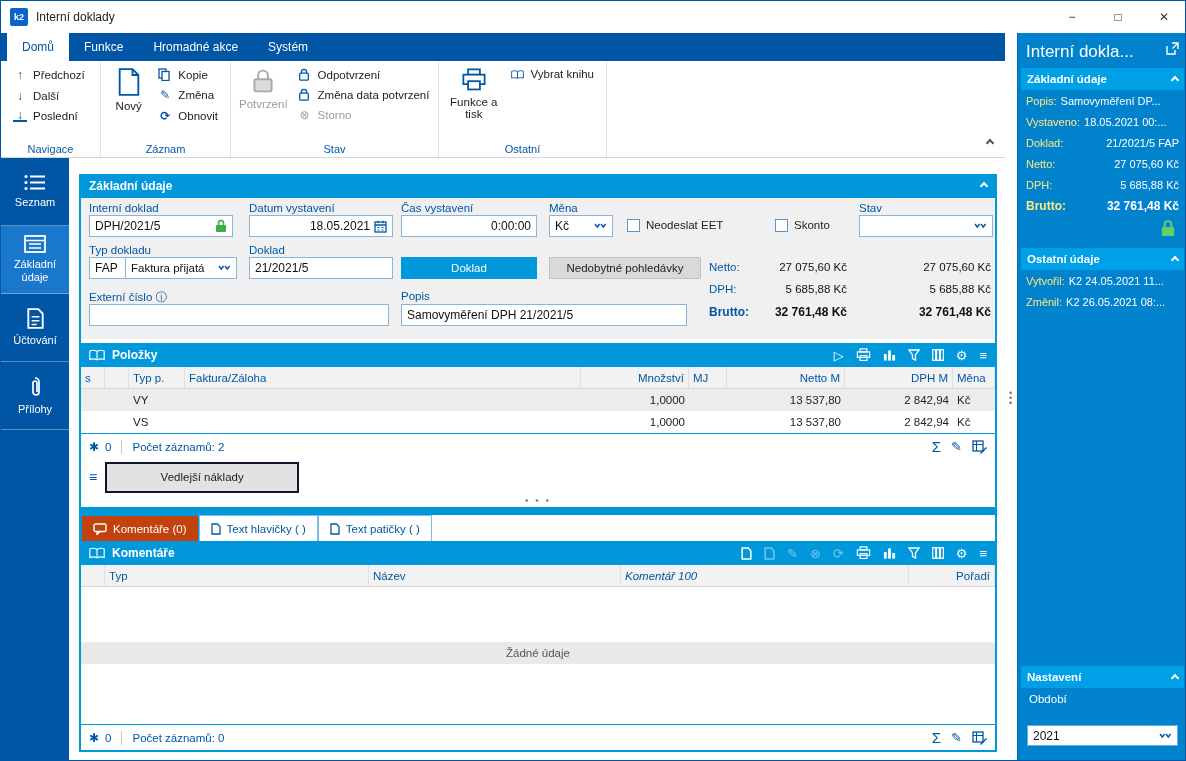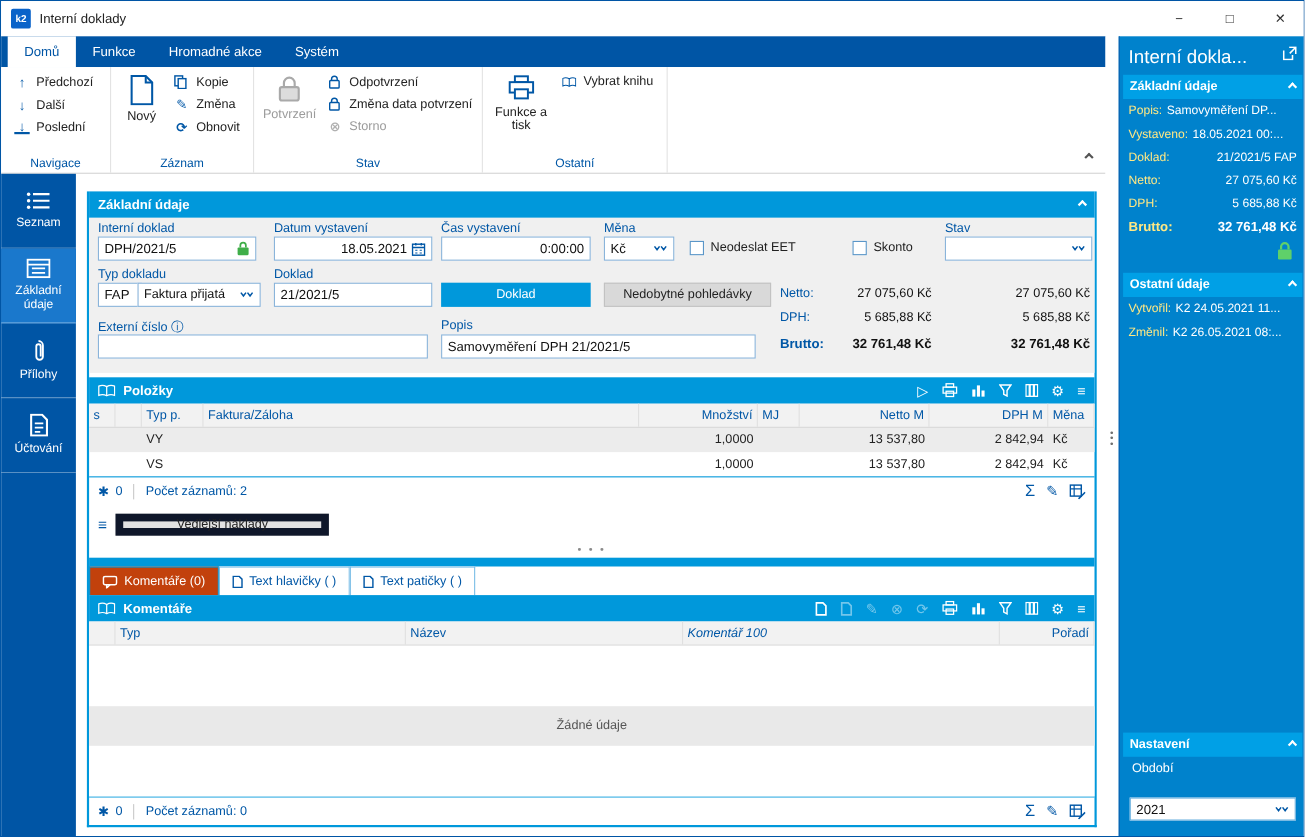--- a/index.html
+++ b/index.html
@@ -86,33 +86,33 @@
   .k-por{width:86px;justify-content:flex-end;text-align:right;}
 
   .grid-footer{height:26px;min-height:26px;display:flex;align-items:center;padding:0 8px;
                border-top:1px solid #0098db;color:#0057a6;font-size:11.5px;gap:6px;}
   .vdiv{width:1px;height:14px;background:#c9c9c9;margin:0 4px;}
   .grid-footer .right{margin-left:auto;display:flex;align-items:center;gap:10px;color:#0057a6;}
   .gstar{color:#0057a6;font-size:12px;}
 
   .aux{display:flex;align-items:center;gap:8px;padding:6px 0 0 8px;height:30px;min-height:30px;}
   .aux .g{color:#0057a6;font-size:14px;}
-  .aux-btn{width:194px;height:20px;background:#e2e2e2;border:7px solid #0f172a;display:flex;
+  .aux-btn{width:194px;height:31px;background:#e2e2e2;border:2px solid #0f172a;display:flex;
            align-items:center;justify-content:center;font-size:11.5px;color:#222;}
   .dots-h{height:10px;min-height:10px;margin-top:8px;text-align:center;color:#8a8a8a;font-size:10px;
           line-height:8px;letter-spacing:2px;}
   .hsplit{height:8px;min-height:8px;background:#0098db;}
 
   .tabrow{display:flex;height:26px;min-height:26px;align-items:stretch;}
   .vtab{display:flex;align-items:center;gap:6px;padding:0 11px;font-size:11.5px;color:#0057a6;
         background:#fff;border:1px solid #79bde6;border-bottom:none;}
   .vtab.active{background:#c2410c;color:#fff;border-color:#0098db;}
 
   .k-body{position:relative;flex:1;background:#fff;}
-  .empty-band{position:absolute;left:0;right:0;top:55px;height:36px;background:#e9e9e9;color:#555;
+  .empty-band{position:absolute;left:0;right:0;top:55px;height:22px;background:#e9e9e9;color:#555;
               display:flex;align-items:center;justify-content:center;font-size:11.5px;text-align:right;}
 
   
   .vsplit{position:absolute;left:1004px;top:32px;width:12px;height:729px;background:#fff;}
   .vsplit .dots{position:absolute;left:4px;top:358px;color:#707070;font-size:9px;line-height:5px;text-align:center;}
 
   
   .preview{position:absolute;left:1016px;top:32px;width:170px;height:729px;background:#0082cc;
            border-left:1px solid #0b62ae;display:flex;flex-direction:column;color:#fff;}
   .p-title{display:flex;align-items:flex-start;padding:9px 8px 6px 8px;}
@@ -297,34 +297,34 @@
       <span>
         <svg width="22" height="18" viewBox="0 0 22 18">
             <rect x="1" y="1" width="20" height="16" fill="none" stroke="#fff" stroke-width="1.8"></rect>
             <path d="M1 5.5h20 M5 9h12 M5 13h12" stroke="#fff" stroke-width="1.6"></path>
           </svg>
       </span>
       <span>Základní údaje</span>
     </div>
     <div class="snav">
       <span>
-        <svg width="14" height="22" viewBox="0 0 14 22">
-            <path d="M7 2 a4 4 0 0 1 4 4 v10 a3 3 0 0 1-6 0 V7 a2 2 0 0 1 4 0 v9" fill="none" stroke="#fff" stroke-width="1.7"></path>
-          </svg>
-      </span>
-      <span>Přílohy</span>
-    </div>
-    <div class="snav">
-      <span>
         <svg width="19" height="21" viewBox="0 0 16 19">
             <path d="M1.5 1 h9 l4 4 v13 h-13 Z" fill="none" stroke="#fff" stroke-width="1.7"></path>
             <path d="M4.5 8h7 M4.5 11.5h7 M4.5 15h4.5" stroke="#fff" stroke-width="1.4"></path>
           </svg>
       </span>
       <span>Účtování</span>
+    </div>
+    <div class="snav">
+      <span>
+        <svg width="14" height="22" viewBox="0 0 14 22">
+            <path d="M7 2 a4 4 0 0 1 4 4 v10 a3 3 0 0 1-6 0 V7 a2 2 0 0 1 4 0 v9" fill="none" stroke="#fff" stroke-width="1.7"></path>
+          </svg>
+      </span>
+      <span>Přílohy</span>
     </div>
   </div>
 
   <div class="frame">
 
     <div class="sec-h">
       <span>Základní údaje</span>
       <span class="right">
           <span class="chev"></span>
         </span>

